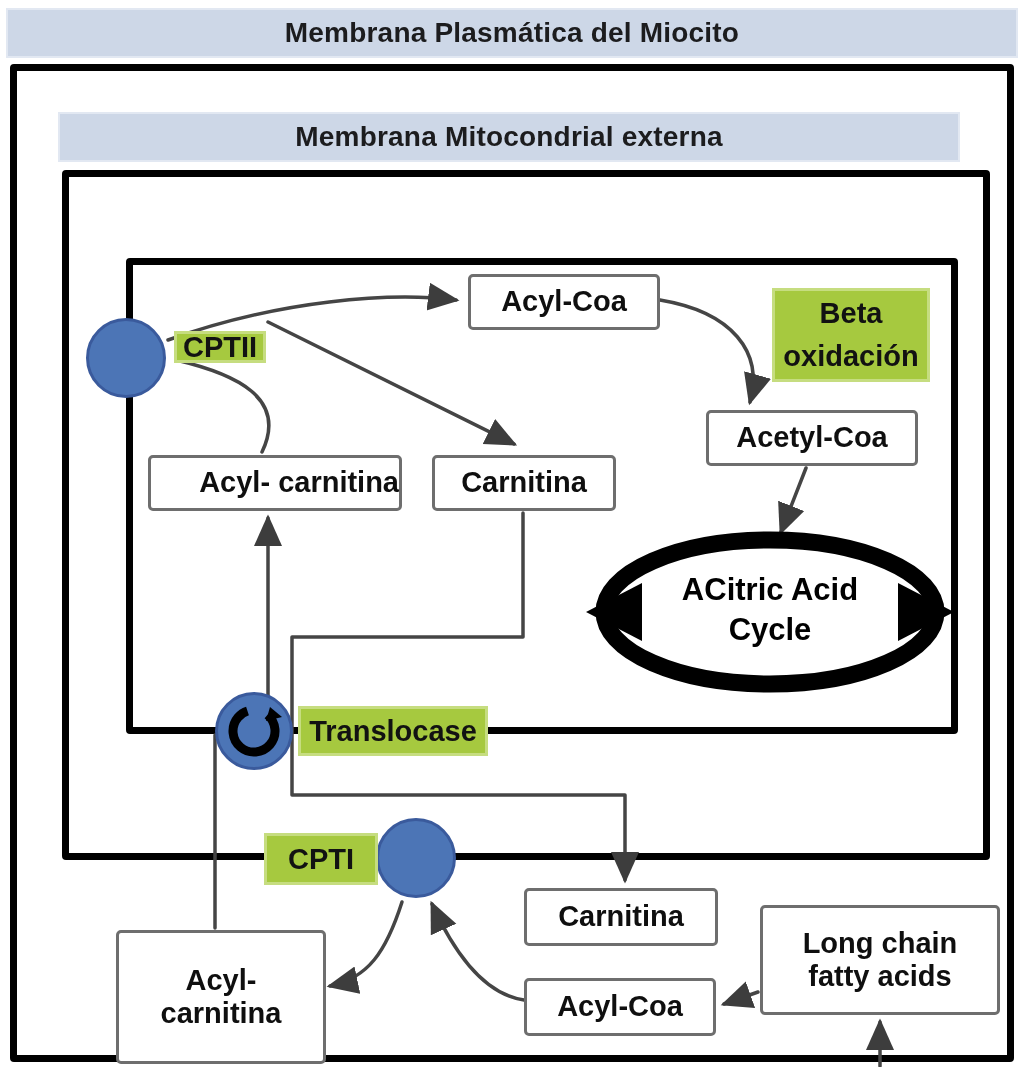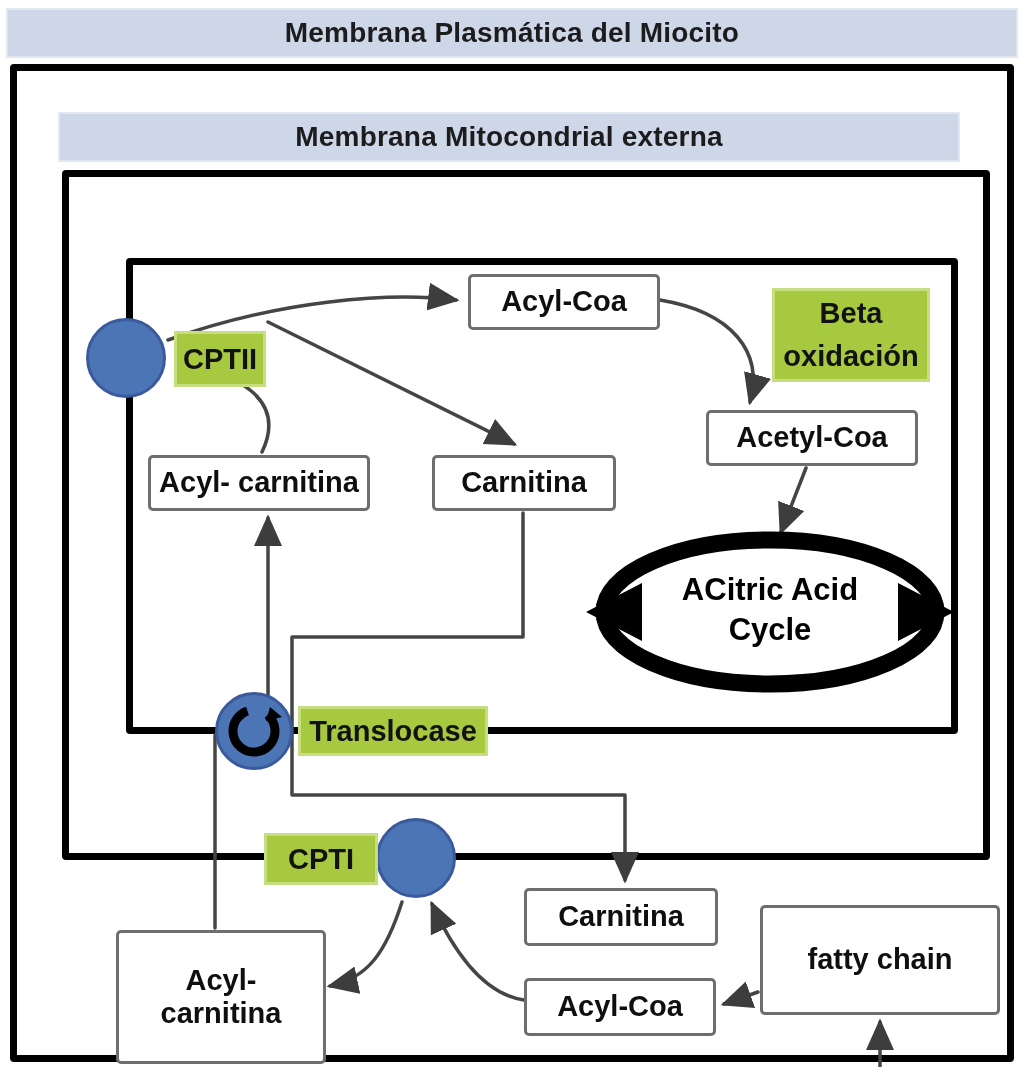--- a/index.html
+++ b/index.html
@@ -99,35 +99,35 @@
 
   <div class="gbox" style="left:772px; top:288px; width:158px; height:94px;">
     <span>Beta</span>
     <span>oxidación</span>
   </div>
 
   <div class="wbox" style="left:706px; top:410px; width:212px; height:56px;">
     <span>Acetyl-Coa</span>
   </div>
 
-  <div class="wbox" style="left:148px; top:455px; width:222px; height:56px;">
+  <div class="wbox" style="left:148px; top:455px; width:254px; height:56px;align-items:flex-end;">
     <span>Acyl- carnitina</span>
   </div>
 
   <div class="wbox" style="left:432px; top:455px; width:184px; height:56px;">
     <span>Carnitina</span>
   </div>
 
   <div class="cycle-text">
     <div>ACitric Acid</div>
     <div>Cycle</div>
   </div>
 
   <div class="bcircle" style="left:86px; top:318px; width:80px; height:80px;"></div>
-  <div class="gbox" style="left:174px; top:331px; width:92px; height:56px;">
+  <div class="gbox" style="left:174px; top:331px; width:92px; height:32px;">
     <span>CPTII</span>
   </div>
 
   <div class="bcircle" style="left:215px; top:692px; width:78px; height:78px;">
     <svg width="72" height="72" viewBox="0 0 72 72">
       <circle cx="36" cy="36" r="21" fill="none" stroke="#000" stroke-width="9" stroke-dasharray="110 22" transform="rotate(-50 36 36)"></circle>
       <polygon points="52,12 64,22 48,26" fill="#000"></polygon>
     </svg>
   </div>
   <div class="gbox" style="left:298px; top:706px; width:190px; height:50px;">
@@ -141,21 +141,22 @@
 
   <div class="wbox" style="left:524px; top:888px; width:194px; height:58px;">
     <span>Carnitina</span>
   </div>
 
   <div class="wbox" style="left:524px; top:978px; width:192px; height:58px;">
     <span>Acyl-Coa</span>
   </div>
 
   <div class="wbox" style="left:760px; top:905px; width:240px; height:110px;">
-    <span>fatty chain</span>
+    <span>Long chain</span>
+    <span>fatty acids</span>
   </div>
 
   <div class="wbox" style="left:116px; top:930px; width:210px; height:134px;">
     <span>Acyl-</span>
     <span>carnitina</span>
   </div>
 
 </div>
 
 </body></html>

